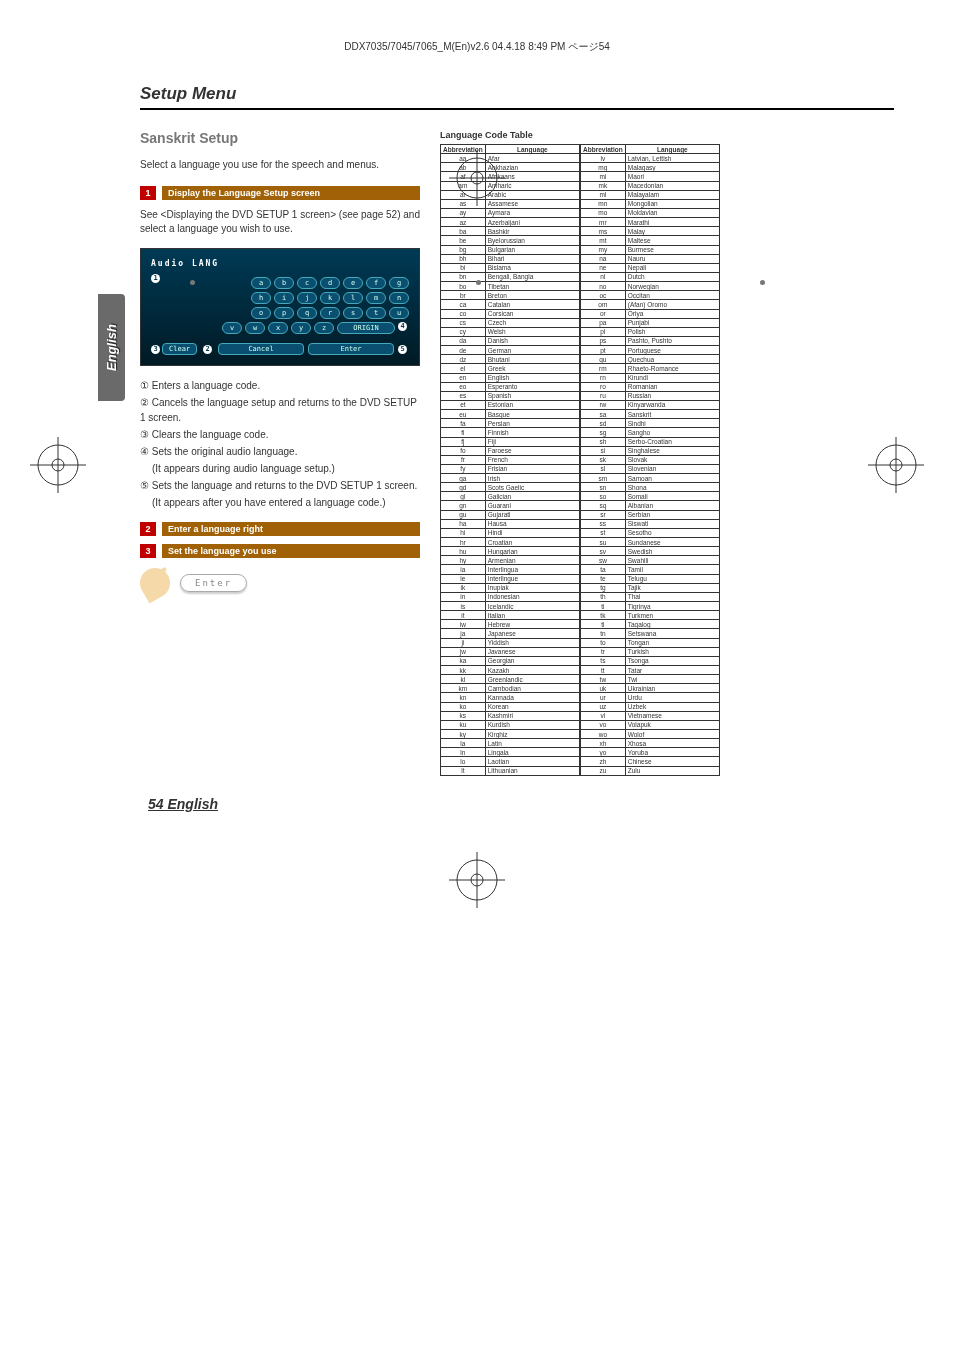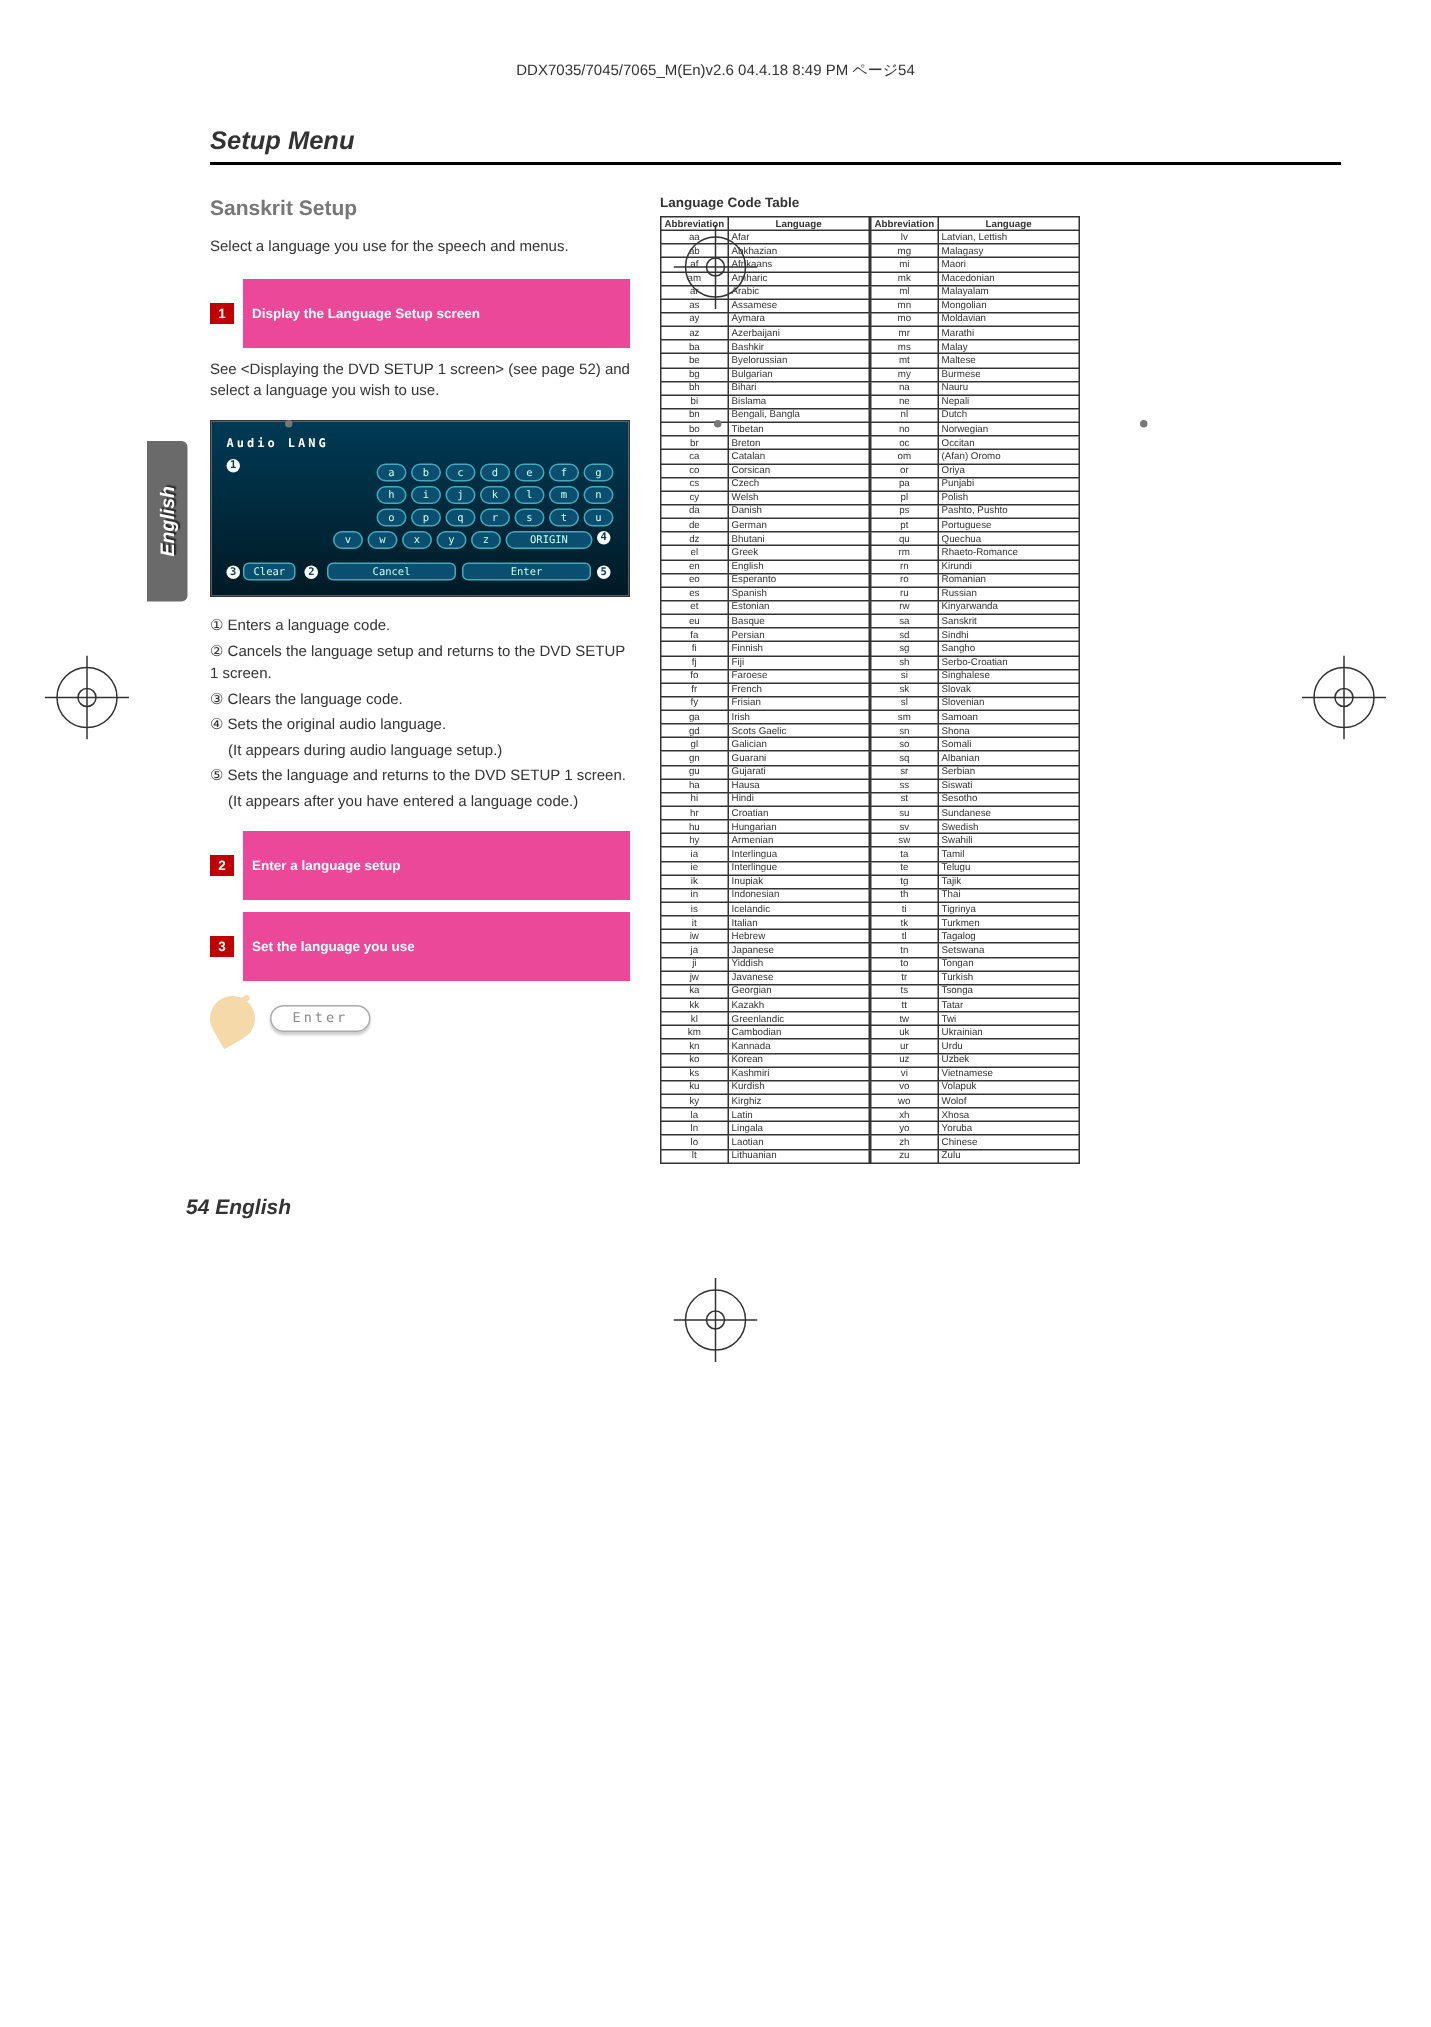--- a/index.html
+++ b/index.html
@@ -13,21 +13,21 @@
   .crop-center { left: 50%; top: 150px; transform: translateX(-50%); }
   .setup-title { font-size: 17px; font-style: italic; font-weight: bold; border-bottom: 2px solid #000; padding-bottom: 4px; margin-bottom: 20px; margin-left: 80px; }
   .content { display: flex; gap: 20px; margin-left: 80px; }
   .left-col { width: 280px; font-size: 10px; }
   .right-col { width: 332px; font-size: 7.5px; }
   .lang-tab { position: absolute; left: 98px; top: 294px; background: #6a6a6a; color: #fff; font-weight: bold; font-style: italic; padding: 30px 6px; writing-mode: vertical-rl; transform: rotate(180deg); border-radius: 4px 0 0 4px; font-size: 13px; text-shadow: 1px 1px 1px #222; }
   .section-title { font-size: 14px; font-weight: bold; color: #777; margin-bottom: 12px; }
   .intro { margin-bottom: 14px; line-height: 1.4; }
   .step { display: flex; align-items: center; margin-bottom: 8px; }
   .step-num { background: #c00000; color: #fff; font-weight: bold; width: 16px; height: 14px; display: flex; align-items: center; justify-content: center; font-size: 9px; margin-right: 6px; }
-  .step-bar { background: #ec4899; color: #fff; font-weight: bold; font-size: 9px; padding: 18px 6px; flex: 1; }
+  .step-bar { background: #a16207; color: #fff; font-weight: bold; font-size: 9px; padding: 2px 6px; flex: 1; }
   .step-body { margin: 0 0 12px 0; line-height: 1.4; }
   .screen-box { background: linear-gradient(#003a55,#001a25); border: 1px solid #333; padding: 10px; margin: 8px 0 12px 0; color: #fff; font-family: monospace; font-size: 8px; }
   .screen-head { color:#fff; margin-bottom:6px; font-weight:bold; letter-spacing:2px; }
   .keys-row { display:flex; justify-content:flex-end; gap:3px; margin:3px 0; }
   .key { background:#0a4f70; border:1px solid #4ab; border-radius:6px; width:20px; height:12px; display:flex; align-items:center; justify-content:center; font-size:7px; color:#cfe; }
   .key.wide { width:58px; }
   .screen-foot { display:flex; gap:6px; margin-top:6px; }
   .foot-key { background:#0a4f70; border:1px solid #4ab; border-radius:4px; padding:1px 6px; font-size:7px; color:#cfe; flex:1; text-align:center; }
   .circ { display:inline-block; width:9px; height:9px; border-radius:50%; background:#fff; color:#003a55; font-size:7px; text-align:center; line-height:9px; font-weight:bold; margin-right:2px; }
   .numbered-list { margin: 0 0 12px 0; line-height: 1.5; }
@@ -38,21 +38,21 @@
   .hand::after { content:""; position:absolute; right:-2px; top:6px; width:10px; height:4px; background:#f5d9a8; border-radius:2px; }
   .enter-pill { border:1px solid #aaa; border-radius:10px; padding:3px 14px; font-family:monospace; color:#888; letter-spacing:2px; font-size:9px; box-shadow: 0 2px 2px rgba(0,0,0,0.2);}
   .table-title { font-weight:bold; font-size:9px; margin-bottom:4px; }
   .codes { display:flex; gap:0; }
   table { border-collapse: collapse; width: 140px; }
   th, td { border: 1px solid #333; padding: 0.5px 2px; font-size: 6.5px; text-align:left; line-height:1.1; }
   th { background:#fff; font-weight:bold; text-align:center; }
   td.abbr { text-align:center; width:26px; }
   .dot-left, .dot-right { position:absolute; width:5px; height:5px; border-radius:50%; background:#777; top:280px; }
   .dot-left { left:190px; } .dot-mid { left:476px; top:280px; position:absolute; width:5px; height:5px; border-radius:50%; background:#777;} .dot-right { left:760px; }
-  .footer { margin-top: 20px; margin-left: 64px; font-size: 14px; font-weight: bold; font-style: italic; }
+  .footer { margin-top: 20px; margin-left: 88px; font-size: 14px; font-weight: bold; font-style: italic; text-decoration: underline; }
   .bottom-crop { text-align:center; margin-top:40px; }
 </style>
 </head>
 <body>
 
 <div class="page">
   <div class="header-line">DDX7035/7045/7065_M(En)v2.6  04.4.18  8:49 PM  ページ54</div>
 
   <div class="crop-mark crop-center">
     <svg viewBox="0 0 56 56">
@@ -144,21 +144,21 @@
         <div>② Cancels the language setup and returns to the DVD SETUP 1 screen.</div>
         <div>③ Clears the language code.</div>
         <div>④ Sets the original audio language.</div>
         <div class="indent">(It appears during audio language setup.)</div>
         <div>⑤ Sets the language and returns to the DVD SETUP 1 screen.</div>
         <div class="indent">(It appears after you have entered a language code.)</div>
       </div>
 
       <div class="step">
         <span class="step-num">2</span>
-        <span class="step-bar">Enter a language setup</span>
+        <span class="step-bar">Enter a language right</span>
       </div>
 
       <div class="step">
         <span class="step-num">3</span>
         <span class="step-bar">Set the language you use</span>
       </div>
       <div class="enter-btn-area">
         <span class="hand"></span>
         <span class="enter-pill">Enter</span>
       </div>

